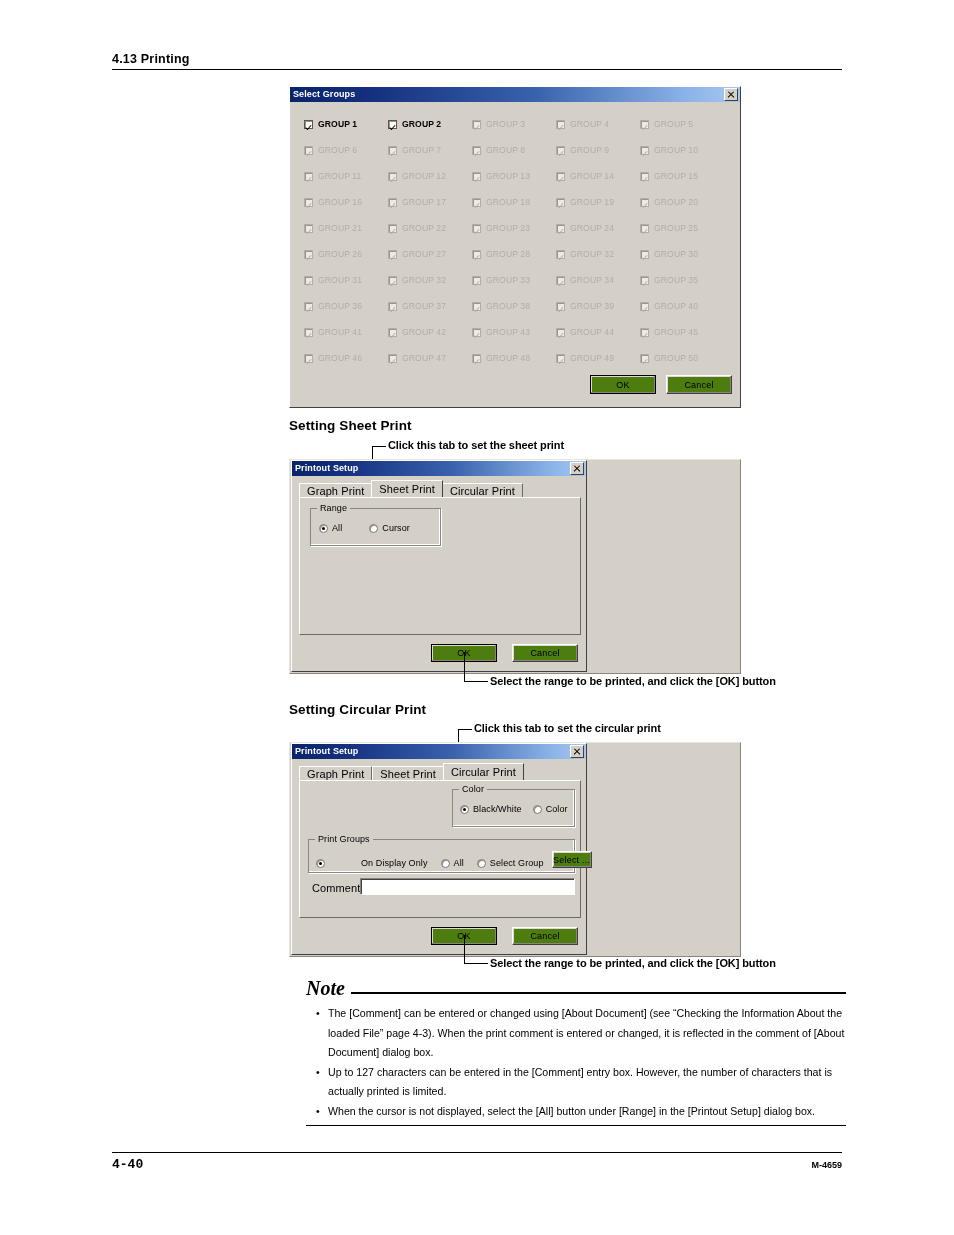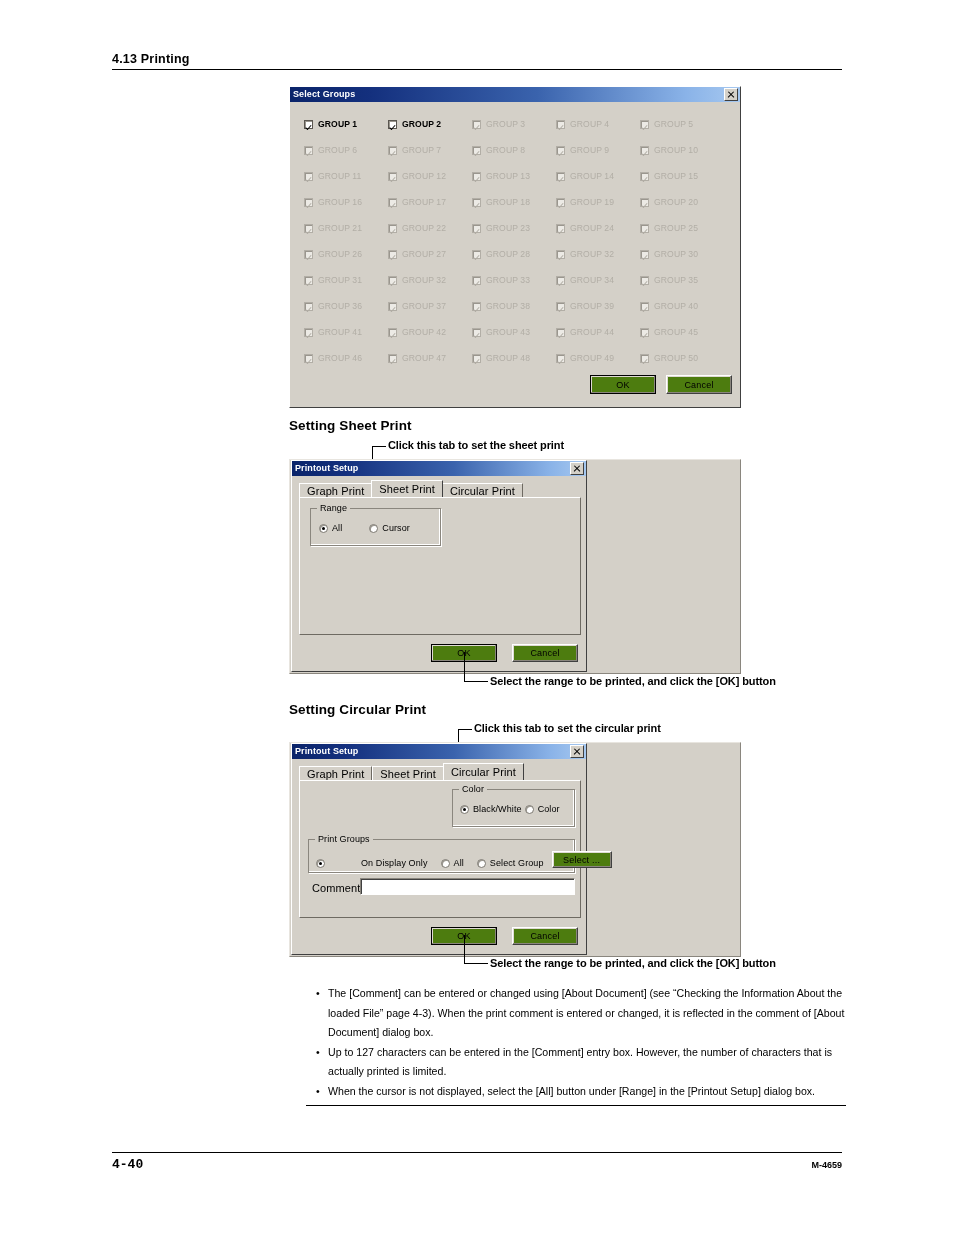--- a/index.html
+++ b/index.html
@@ -634,21 +634,21 @@
   <div class="tabstrip" id="circular-tabstrip">
       <div class="tab">Graph Print</div>
       <div class="tab">Sheet Print</div>
       <div class="tab active">Circular Print</div>
     </div>
   <div class="tabpage" style="left:7px; top:36px; width:282px; height:138px;">
 
     <div class="groupbox" style="left:152px; top:8px; width:123px; height:38px;">
       <span class="gb-label">Color</span>
       <div class="radio-row" style="left:7px; top:14px;">
-        <span class="radio-item" style="margin-right:3px;">
+        <span class="radio-item" style="margin-right:11px;">
           <span class="rdo on"></span>
           <span>Black/White</span>
         </span>
         <span class="radio-item">
           <span class="rdo"></span>
           <span>Color</span>
         </span>
       </div>
     </div>
 
@@ -660,41 +660,45 @@
           <span>On Display Only</span>
         </span>
         <span class="radio-item" style="margin-right:13px;">
           <span class="rdo"></span>
           <span>All</span>
         </span>
         <span class="radio-item" style="margin-right:8px;">
           <span class="rdo"></span>
           <span>Select Group</span>
         </span>
-        <span class="winbtn" style="width:60px;height:17px;">Select ...</span>
+        <span class="winbtn" style="width:40px;height:17px;">Select ...</span>
       </div>
     </div>
 
     <span class="field-label" style="left:12px; top:101px;">Comment</span>
     <div class="textfield" style="left:60px; top:97px; width:215px; height:17px;">
       <span style="display:block;font-size:9px;padding:3px 0 0 3px;"></span>
     </div>
   </div>
 
   <div class="dlg-btnrow" style="left:139px; top:183px; gap:15px;">
     <div class="winbtn default" style="width:66px;height:18px;">OK</div>
     <div class="winbtn" style="width:66px;height:18px;">Cancel</div>
   </div>
 </div>
 
 <div class="leader-v" style="left:464px; top:935px; height:28px;"></div>
 <div class="leader-h" style="left:464px; top:963px; width:24px;"></div>
 <div class="callout" style="left:490px; top:957px;">Select the range to be printed, and click the [OK] button</div>
 
 <div class="note-block">
+  <div class="note-head">
+    <span class="note-word">Note</span>
+    <span class="note-headrule"></span>
+  </div>
   <ul class="note-list" id="note-list">
       <li>
         <span class="note-bullet">•</span>
         <span class="note-text">The [Comment] can be entered or changed using [About Document] (see “Checking the Information About the loaded File” page 4-3).  When the print comment is entered or changed, it is reflected in the comment of [About Document] dialog box.</span>
       </li>
       <li>
         <span class="note-bullet">•</span>
         <span class="note-text">Up to 127 characters can be entered in the [Comment] entry box.  However, the number of characters that is actually printed is limited.</span>
       </li>
       <li>

